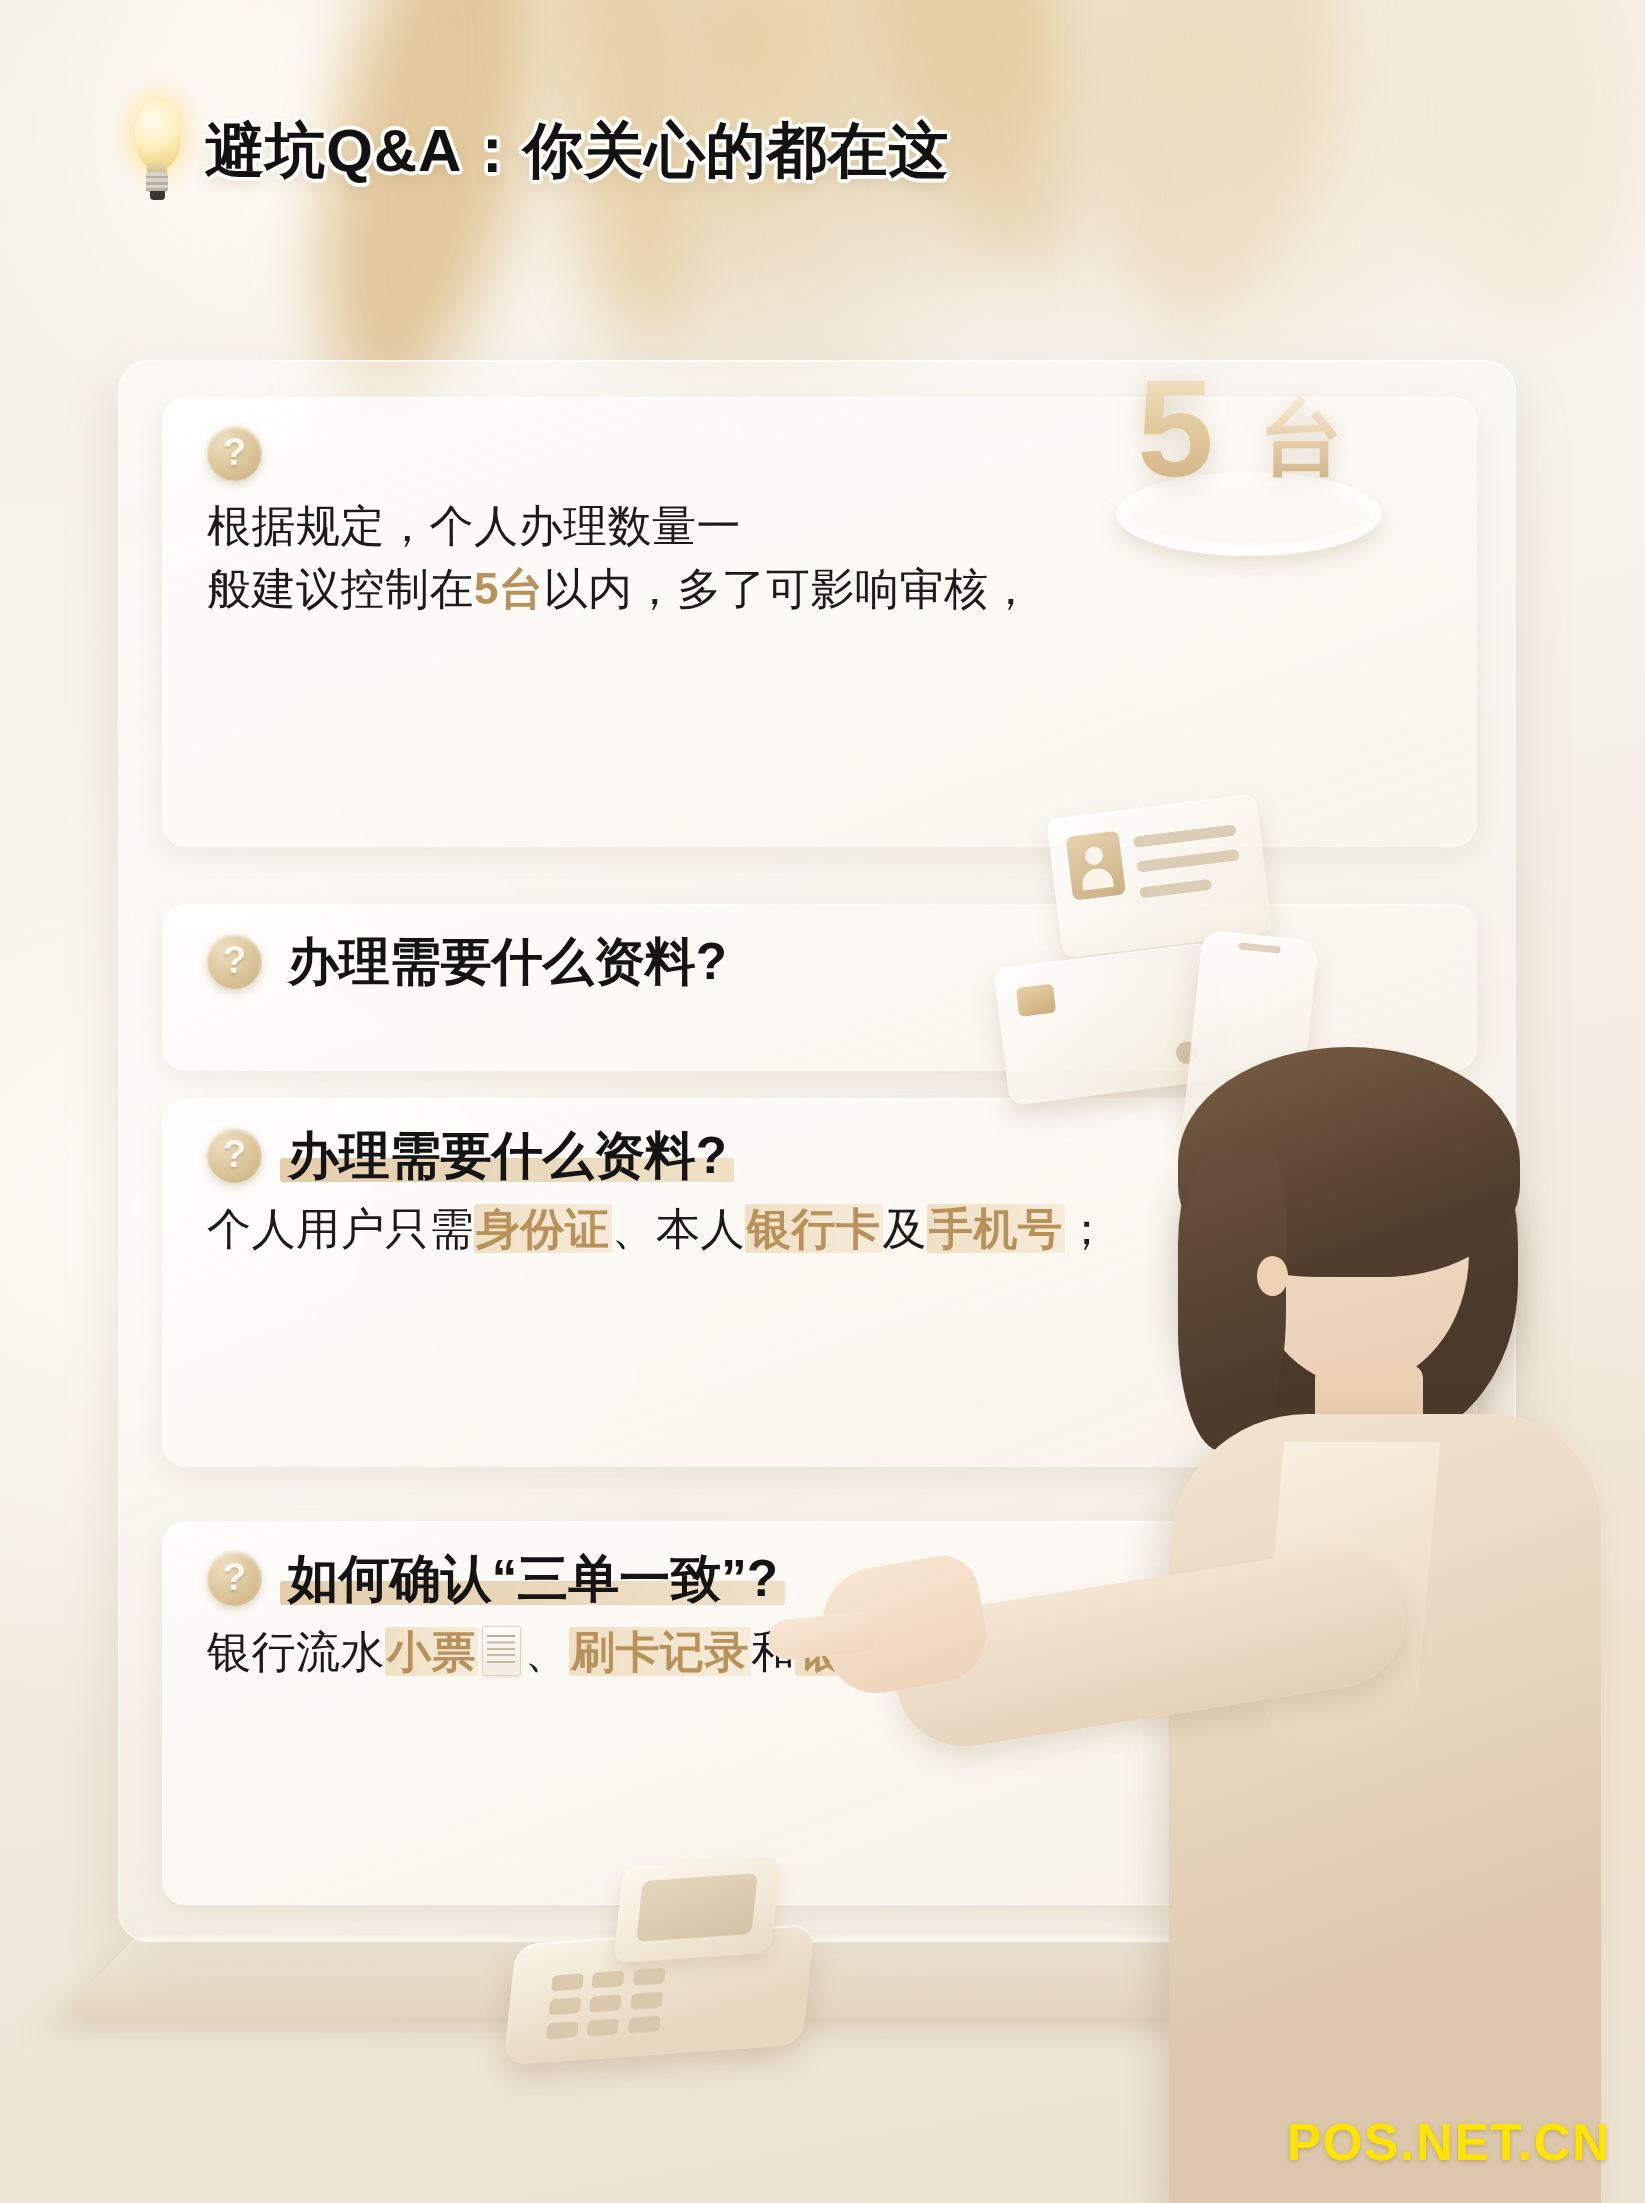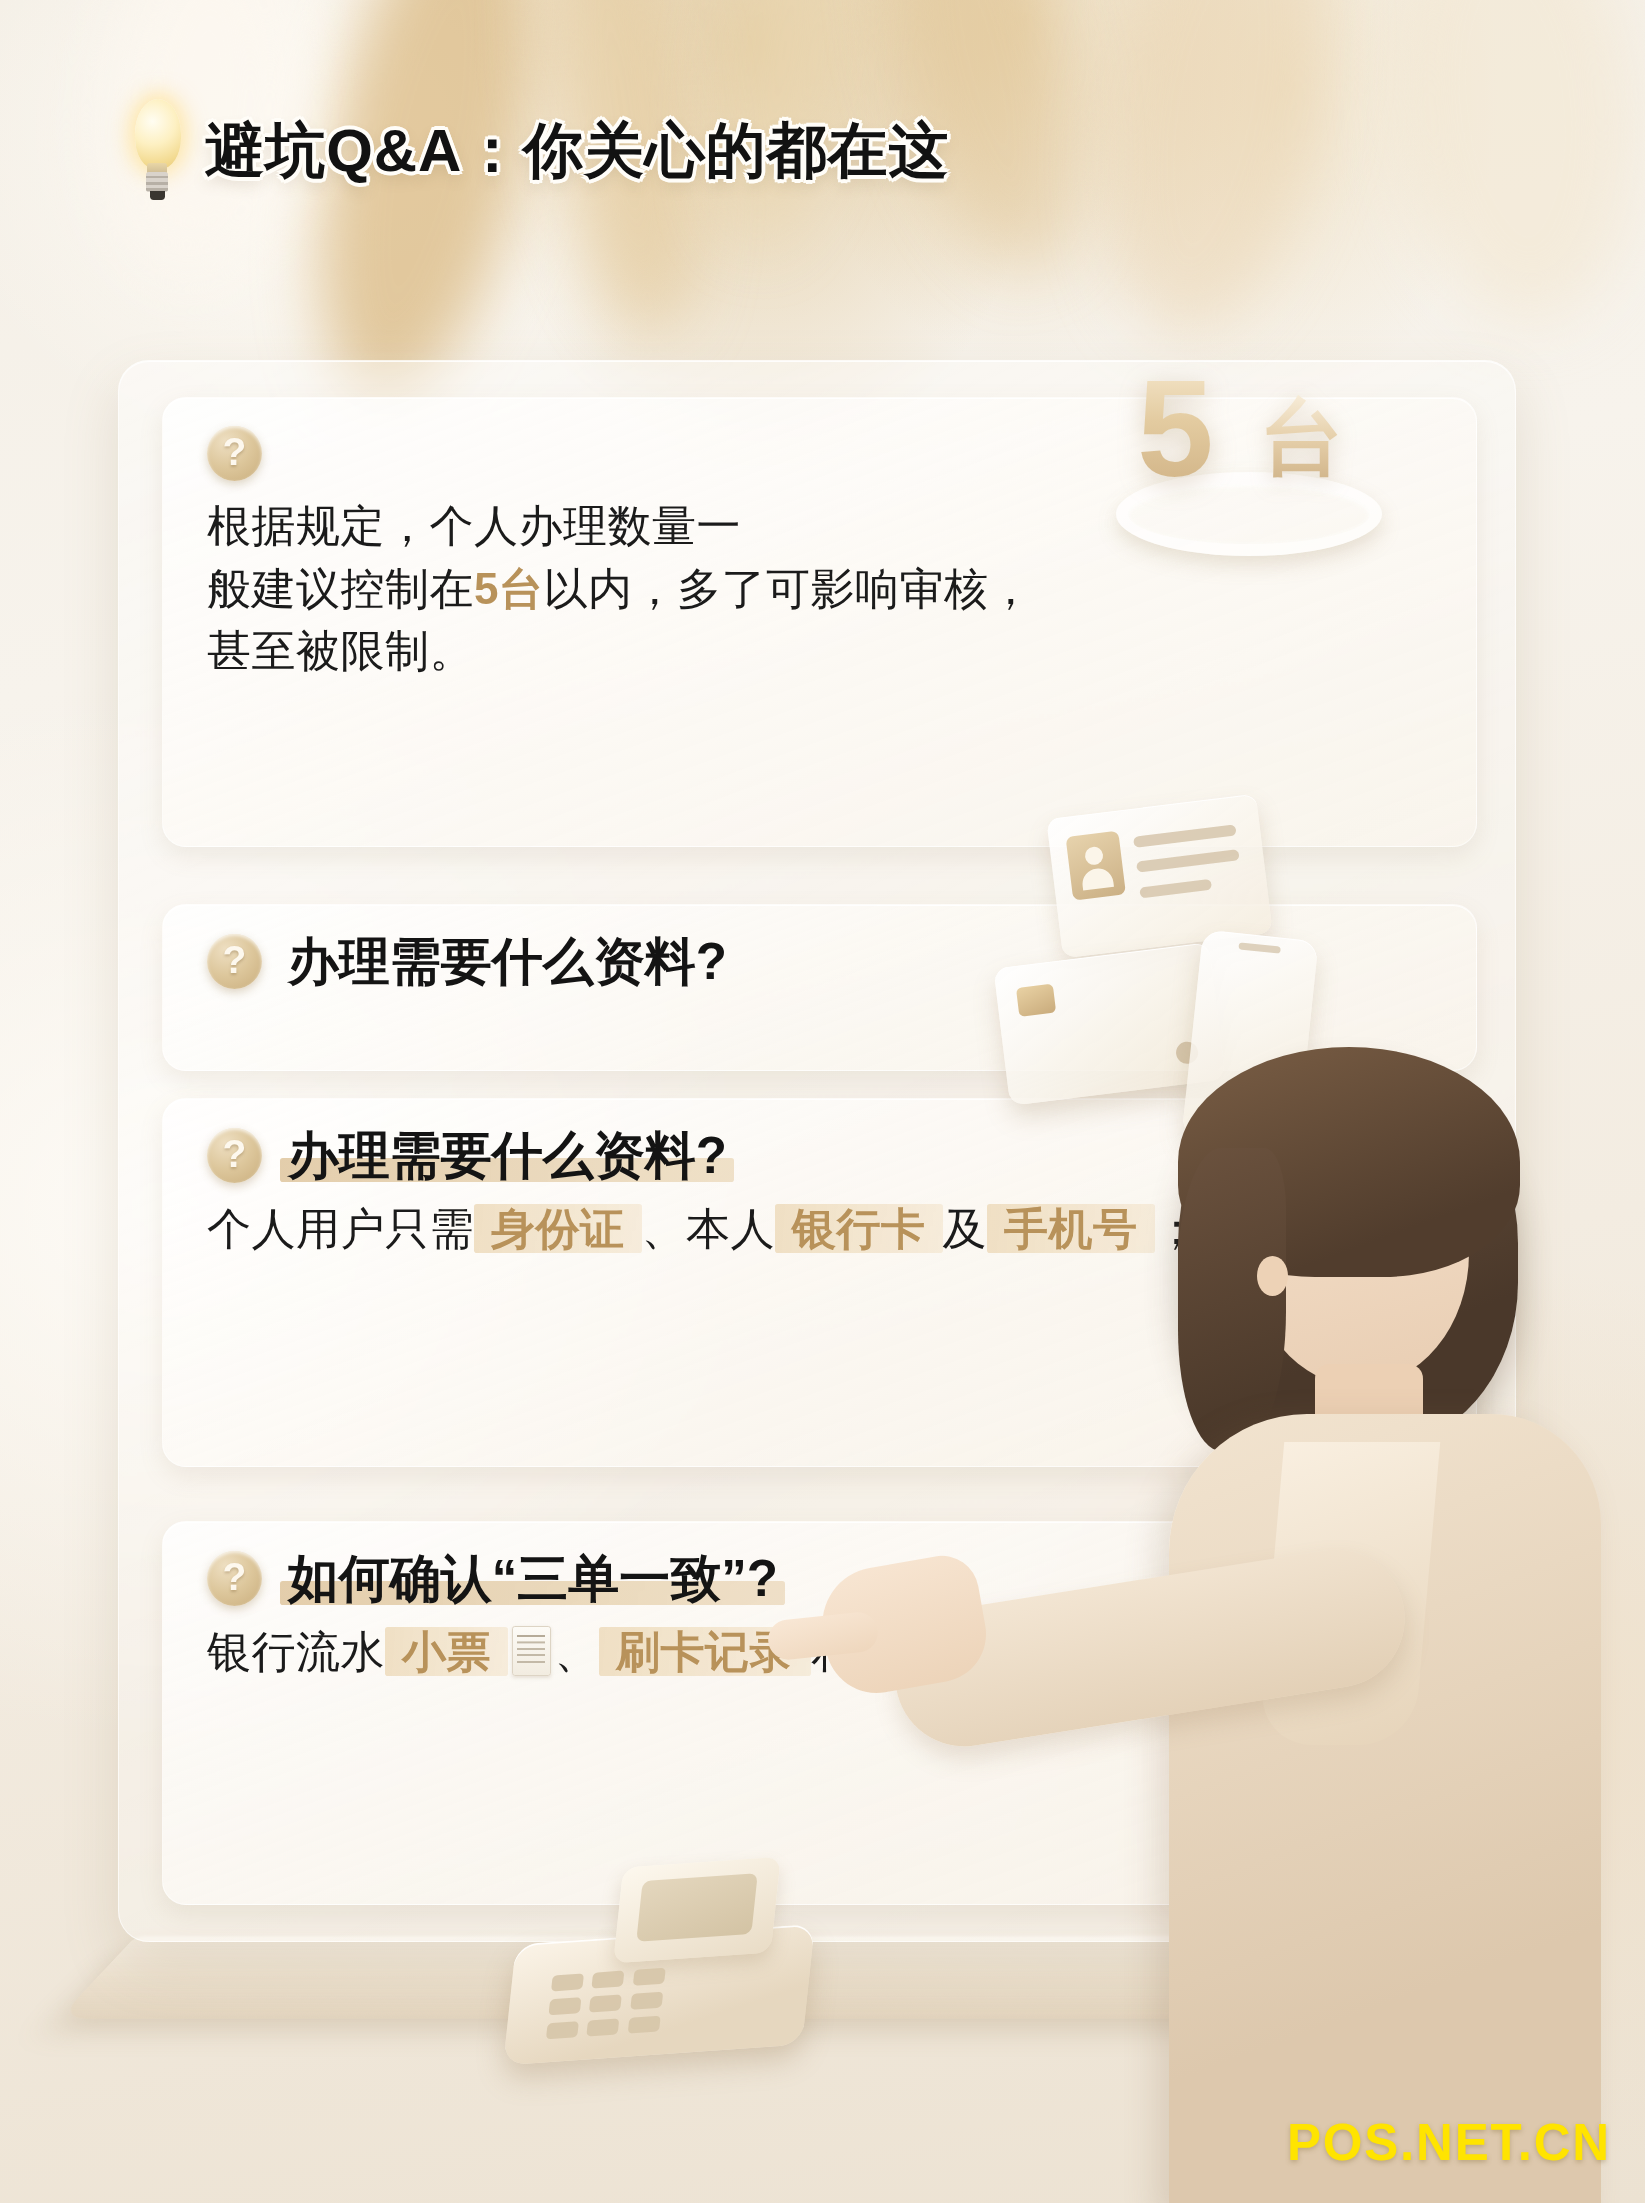--- a/index.html
+++ b/index.html
@@ -92,21 +92,21 @@
   }
   .qtext.hl::before{
     content:"";position:absolute;left:0;right:0;bottom:1.8px;height:24px;z-index:-1;
     background:linear-gradient(90deg,rgba(226,203,167,.95),rgba(234,215,184,.75));border-radius:2.8px;
   }
   .atext{
     padding:14.7px 44px 0 44px;font-size:44px;line-height:1.42;color:#1b1b1b;font-weight:500;
     letter-spacing:0.5px;
   }
   .gold{color:#b8925a;font-weight:700;}
-  .gold-hl{color:#b8925a;font-weight:700;background:linear-gradient(90deg,rgba(238,220,190,.9),rgba(243,230,208,.7));border-radius:2.8px;padding:0 17px;}
+  .gold-hl{color:#b8925a;font-weight:700;background:linear-gradient(90deg,rgba(238,220,190,.9),rgba(243,230,208,.7));border-radius:2.8px;padding:0 2px;}
 
   
   .chip-receipt{
     display:inline-block;width:37px;height:48px;vertical-align:-9.2px;margin:0 3.7px;border-radius:2.8px;
     background:linear-gradient(180deg,#fdfbf6 0%,#f2ece0 100%);
     border:0.9px solid #ddd4c4;position:relative;box-shadow:0 1.8px 3.7px rgba(140,116,80,.18);
   }
   .chip-receipt::before{content:"";position:absolute;left:4.6px;right:4.6px;top:7.3px;height:1.8px;background:#b6ab98;
     box-shadow:0 6.4px 0 #c3b9a7,0 13px 0 #c3b9a7,0 19px 0 #c3b9a7,0 26px 0 #c3b9a7;}
   .chip-camera{
@@ -228,21 +228,20 @@
   <div class="panel"></div>
   <div class="panel-base"></div>
 
   <div class="card" id="card-0">
       <div class="qrow">
         <div class="qbadge">?</div>
       </div>
       <div class="atext">
         <div><span>根据规定，个人办理数量一</span></div>
         <div><span>般建议控制在</span><span class="gold">5台</span><span>以内，多了可影响审核，</span></div>
-        <div><span>甚至被限制。</span></div>
       </div>
     </div>
   <div class="card" id="card-1">
       <div class="qrow">
         <div class="qbadge">?</div>
         <div class="qtext">办理需要什么资料?</div>
       </div>
     </div>
   <div class="card" id="card-2">
       <div class="qrow">

